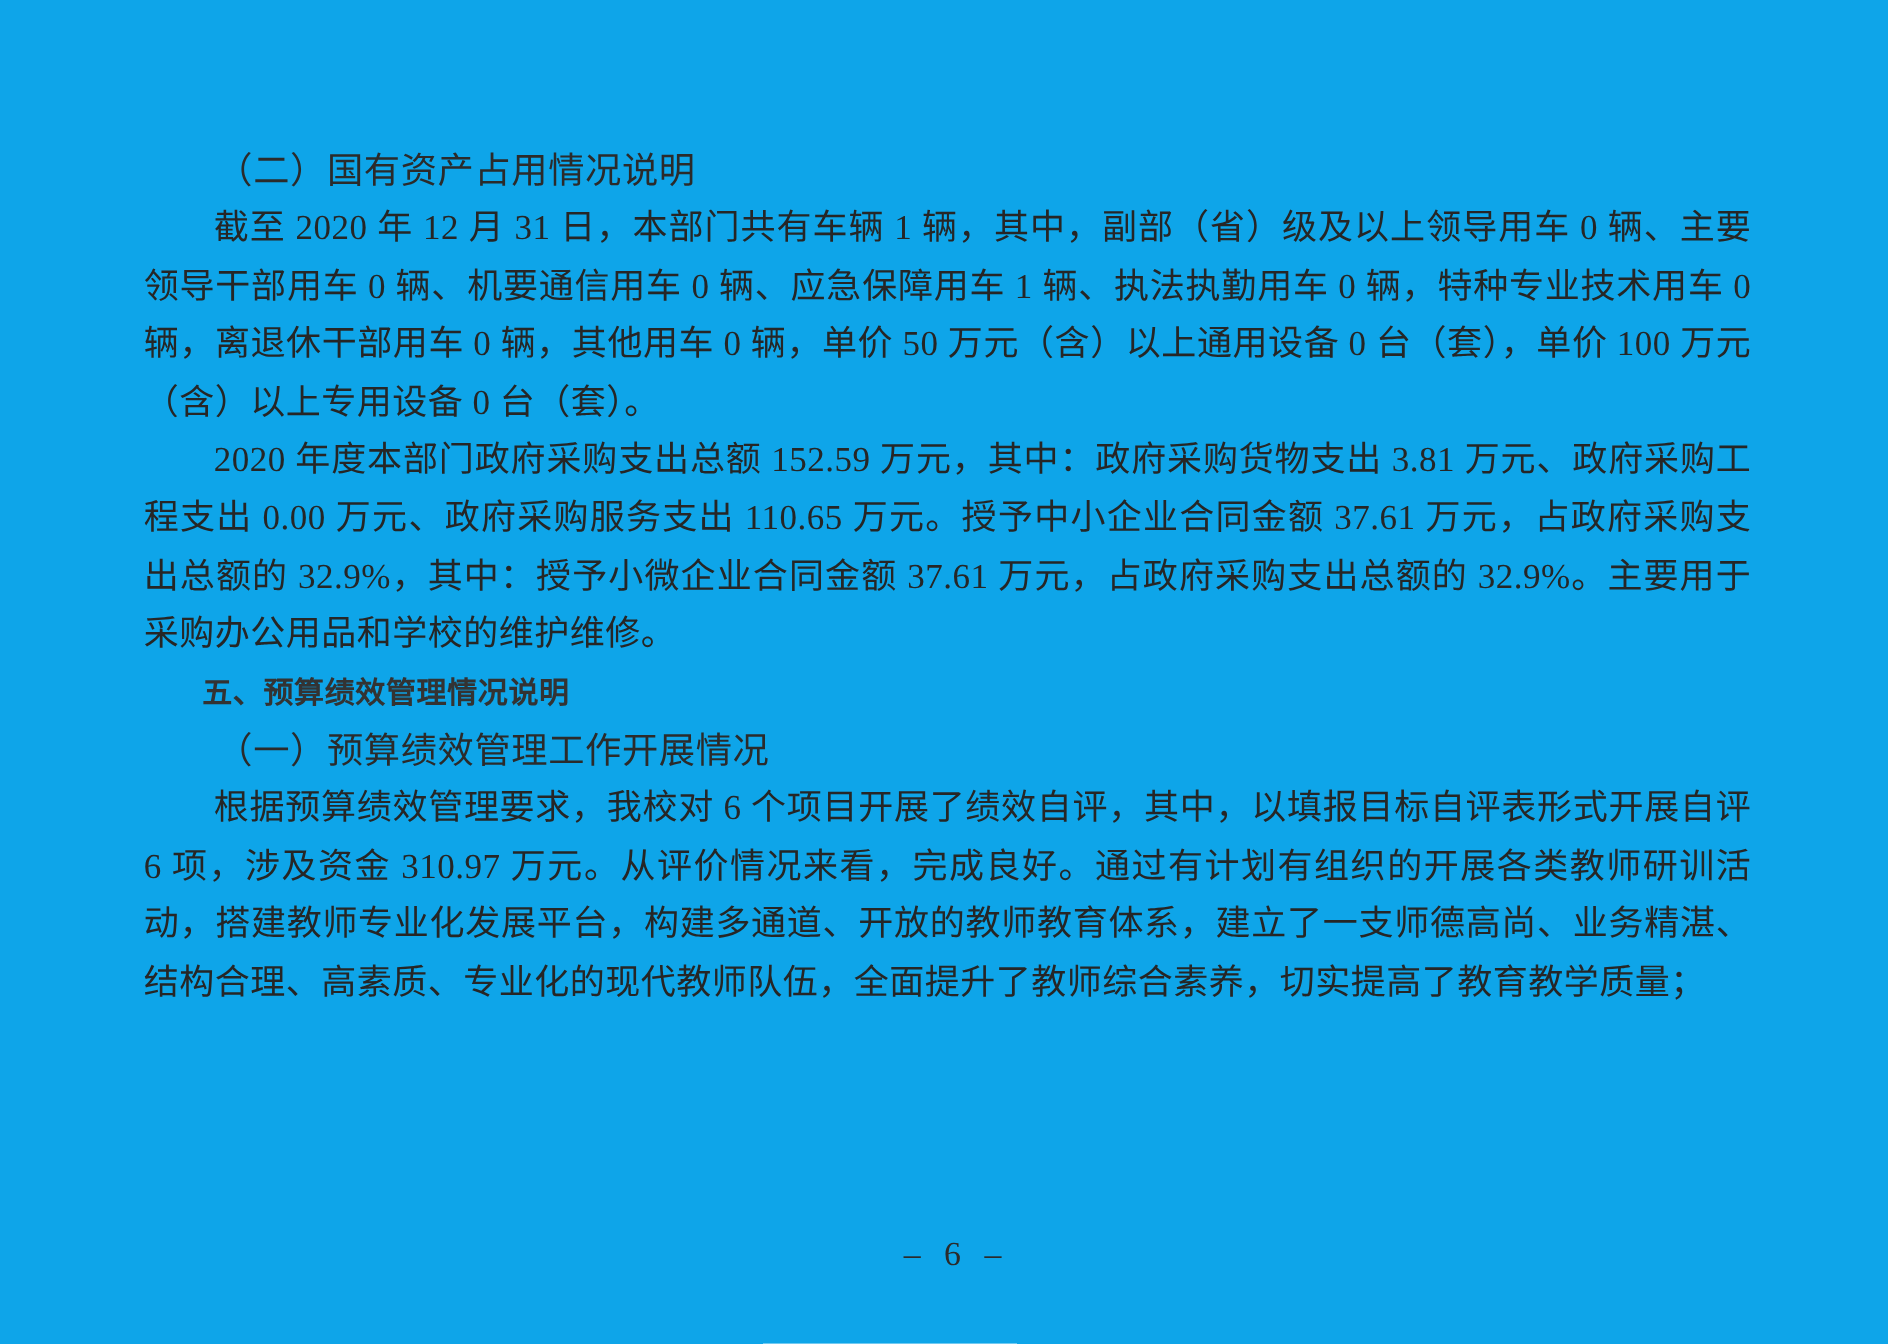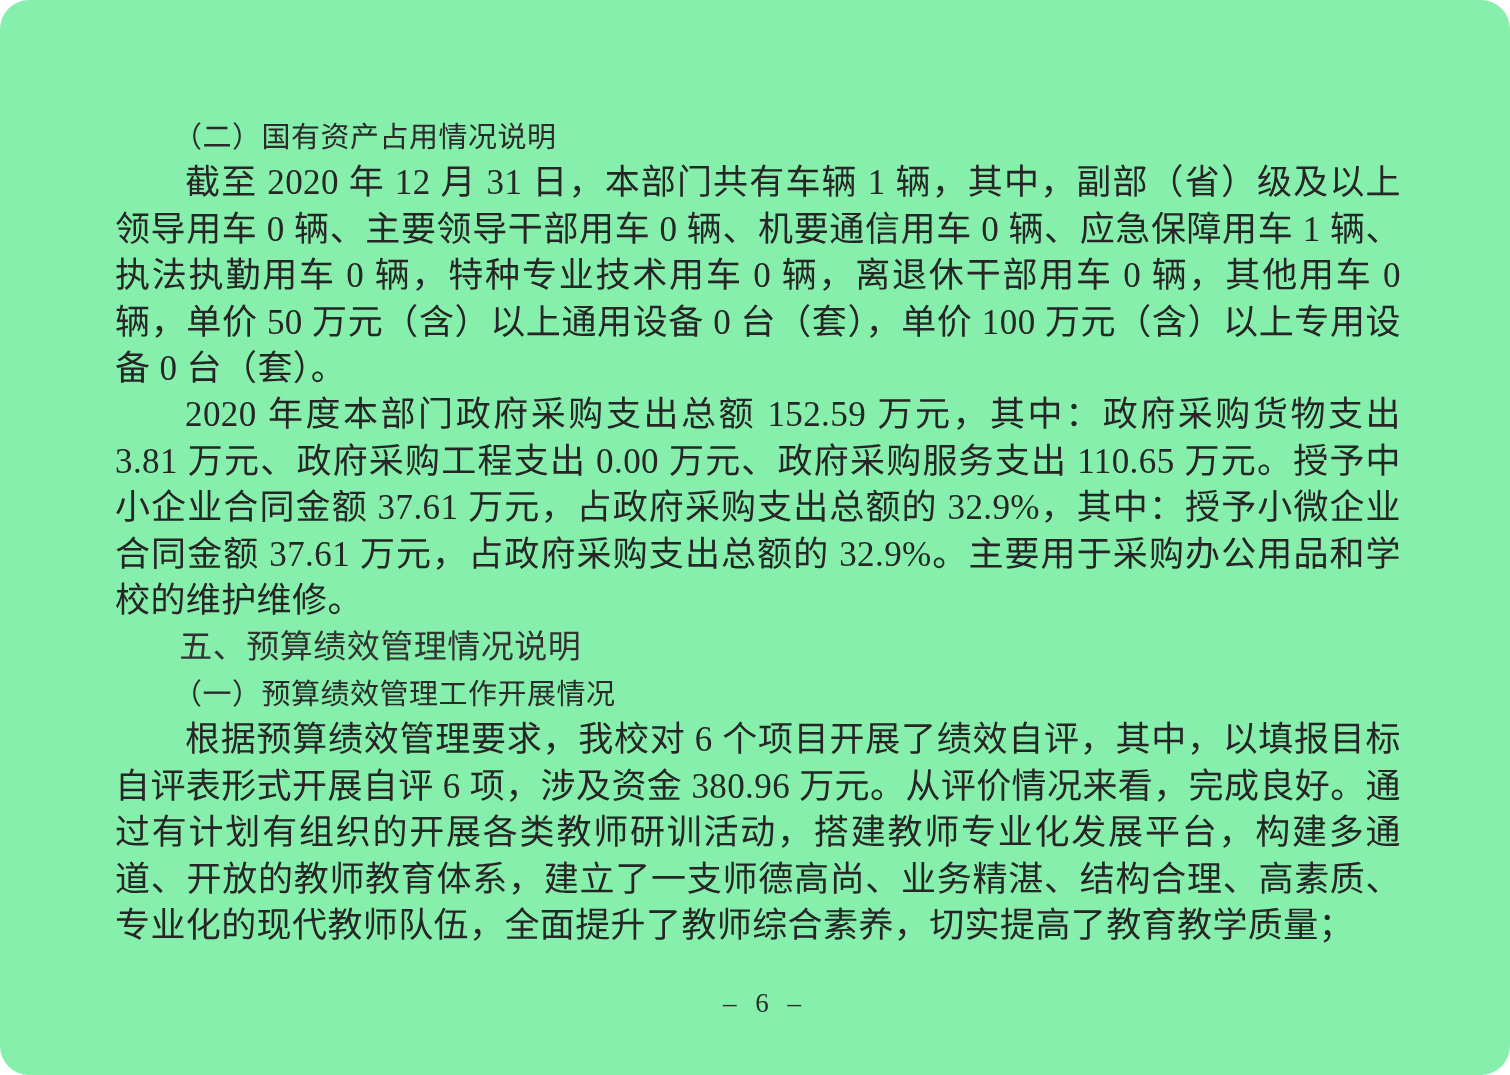--- a/index.html
+++ b/index.html
@@ -12,22 +12,21 @@
     width: 1510px;
     height: 1075px;
     position: relative;
     overflow: hidden;
     font-family: "Liberation Serif", "DejaVu Serif", serif;
     color: #262626;
   }
   .page {
     position: absolute;
     inset: 0;
-    background: #86efac;
-    border-radius: 29px;
+    background: #0ea5e9;
   }
   .content {
     position: absolute;
     left: 115px;
     top: 114px;
     width: 1286px;
   }
   .content > * {
     margin: 0;
     padding: 0;
@@ -36,29 +35,29 @@
     font-family: "Liberation Serif", "DejaVu Serif", serif;
     font-size: 29px;
     font-weight: 400;
     line-height: 46.4px;
     text-indent: 2em;
     letter-spacing: 0.5px;
     color: #2b2b2b;
   }
   .main-heading {
     font-family: "Liberation Sans", "DejaVu Sans", sans-serif;
-    font-size: 33px;
-    font-weight: 400;
+    font-size: 24px;
+    font-weight: 700;
     line-height: 46.4px;
     text-indent: 1.95em;
     letter-spacing: 0.5px;
     color: #333333;
   }
   .para {
-    font-size: 35px;
+    font-size: 28px;
     line-height: 46.4px;
     text-align: justify;
     text-justify: inter-ideograph;
     text-indent: 2em;
     letter-spacing: 0.4px;
     color: #262626;
   }
   .page-number {
     position: absolute;
     left: 0;
@@ -81,18 +80,18 @@
 
     <p class="para">截至 2020 年 12 月 31 日，本部门共有车辆 1 辆，其中，副部（省）级及以上领导用车 0 辆、主要领导干部用车 0 辆、机要通信用车 0 辆、应急保障用车 1 辆、执法执勤用车 0 辆，特种专业技术用车 0 辆，离退休干部用车 0 辆，其他用车 0 辆，单价 50 万元（含）以上通用设备 0 台（套），单价 100 万元（含）以上专用设备 0 台（套）。</p>
 
 
     <p class="para">2020 年度本部门政府采购支出总额 152.59 万元，其中：政府采购货物支出 3.81 万元、政府采购工程支出 0.00 万元、政府采购服务支出 110.65 万元。授予中小企业合同金额 37.61 万元，占政府采购支出总额的 32.9%，其中：授予小微企业合同金额 37.61 万元，占政府采购支出总额的 32.9%。主要用于采购办公用品和学校的维护维修。</p>
 
     <h2 class="main-heading">五、预算绩效管理情况说明</h2>
 
     <h3 class="sub-heading">（一）预算绩效管理工作开展情况</h3>
 
-    <p class="para">根据预算绩效管理要求，我校对 6 个项目开展了绩效自评，其中，以填报目标自评表形式开展自评 6 项，涉及资金 380.96 万元。从评价情况来看，完成良好。通过有计划有组织的开展各类教师研训活动，搭建教师专业化发展平台，构建多通道、开放的教师教育体系，建立了一支师德高尚、业务精湛、结构合理、高素质、专业化的现代教师队伍，全面提升了教师综合素养，切实提高了教育教学质量；</p>
+    <p class="para">根据预算绩效管理要求，我校对 6 个项目开展了绩效自评，其中，以填报目标自评表形式开展自评 6 项，涉及资金 310.97 万元。从评价情况来看，完成良好。通过有计划有组织的开展各类教师研训活动，搭建教师专业化发展平台，构建多通道、开放的教师教育体系，建立了一支师德高尚、业务精湛、结构合理、高素质、专业化的现代教师队伍，全面提升了教师综合素养，切实提高了教育教学质量；</p>
 
   </div>
 
   <div class="page-number">– 6 –</div>
 </div>
 
 </body></html>

